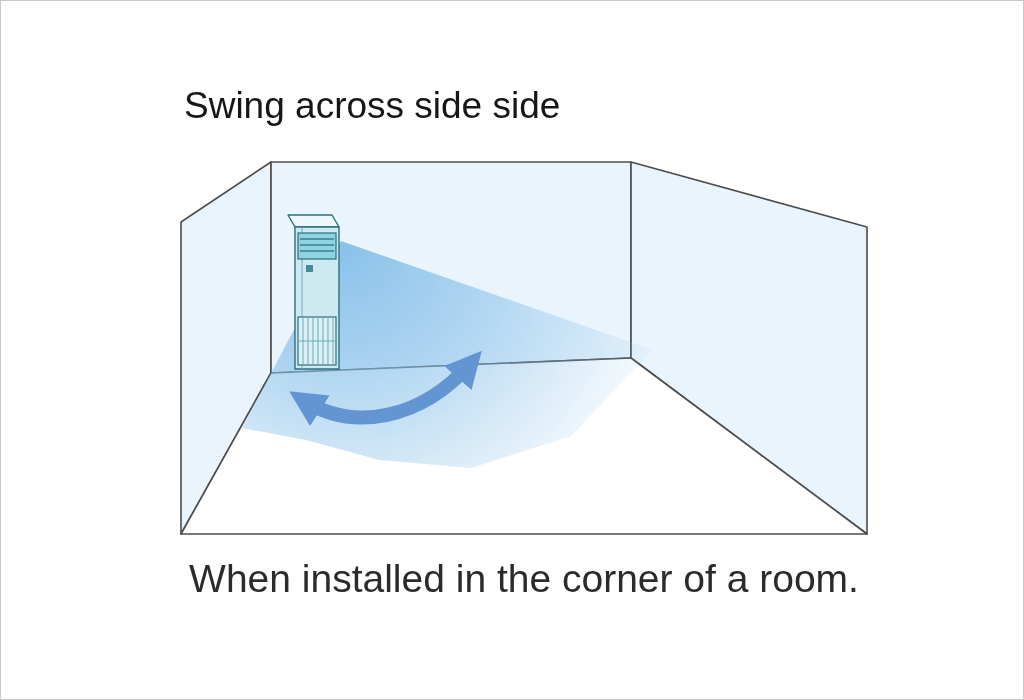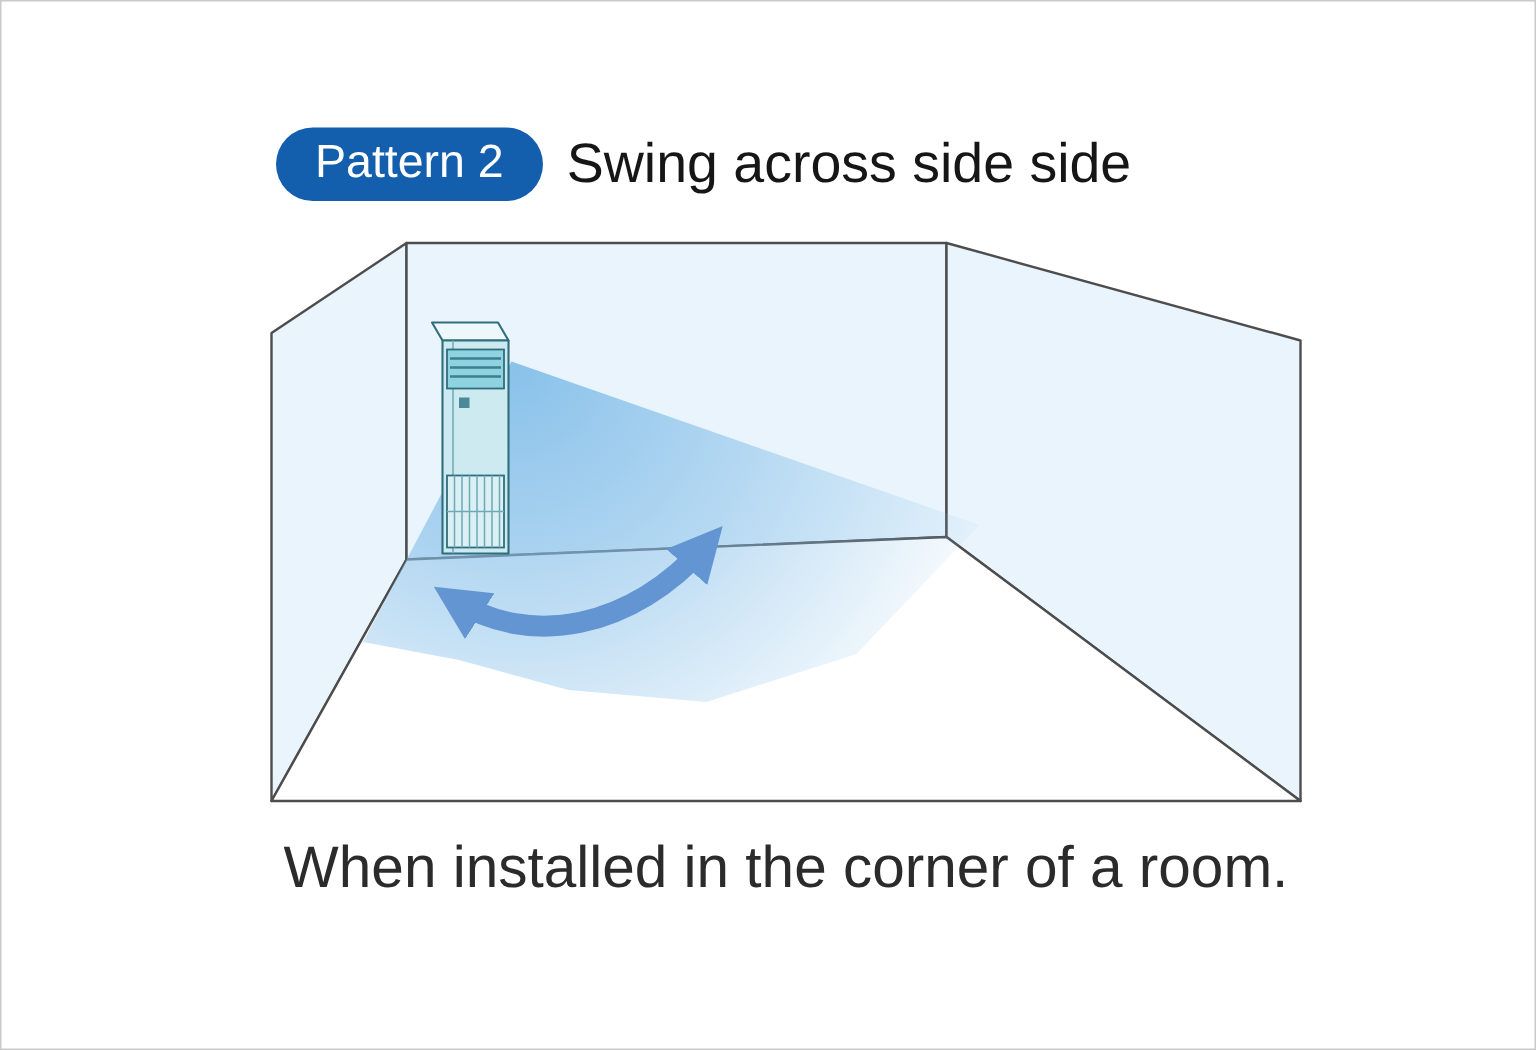--- a/index.html
+++ b/index.html
@@ -82,21 +82,20 @@
     z-index: 2;
     margin-left: 12px;
   }
 </style>
 </head>
 <body>
 
 <div class="page">
 
   <div class="header">
-    <span class="badge">Pattern 2</span>
     <span class="title">Swing across side side</span>
   </div>
 
   <svg class="diagram-svg" width="1024" height="700" viewBox="0 0 1024 700" xmlns="http://www.w3.org/2000/svg">
     <defs>
       <radialGradient id="fanGrad" gradientUnits="userSpaceOnUse" cx="342" cy="244" r="350">
         <stop offset="0" style="stop-color:var(--airflow-strong)" stop-opacity="0.95"></stop>
         <stop offset="0.45" style="stop-color:var(--airflow-strong)" stop-opacity="0.55"></stop>
         <stop offset="1" style="stop-color:var(--airflow-strong)" stop-opacity="0"></stop>
       </radialGradient>

